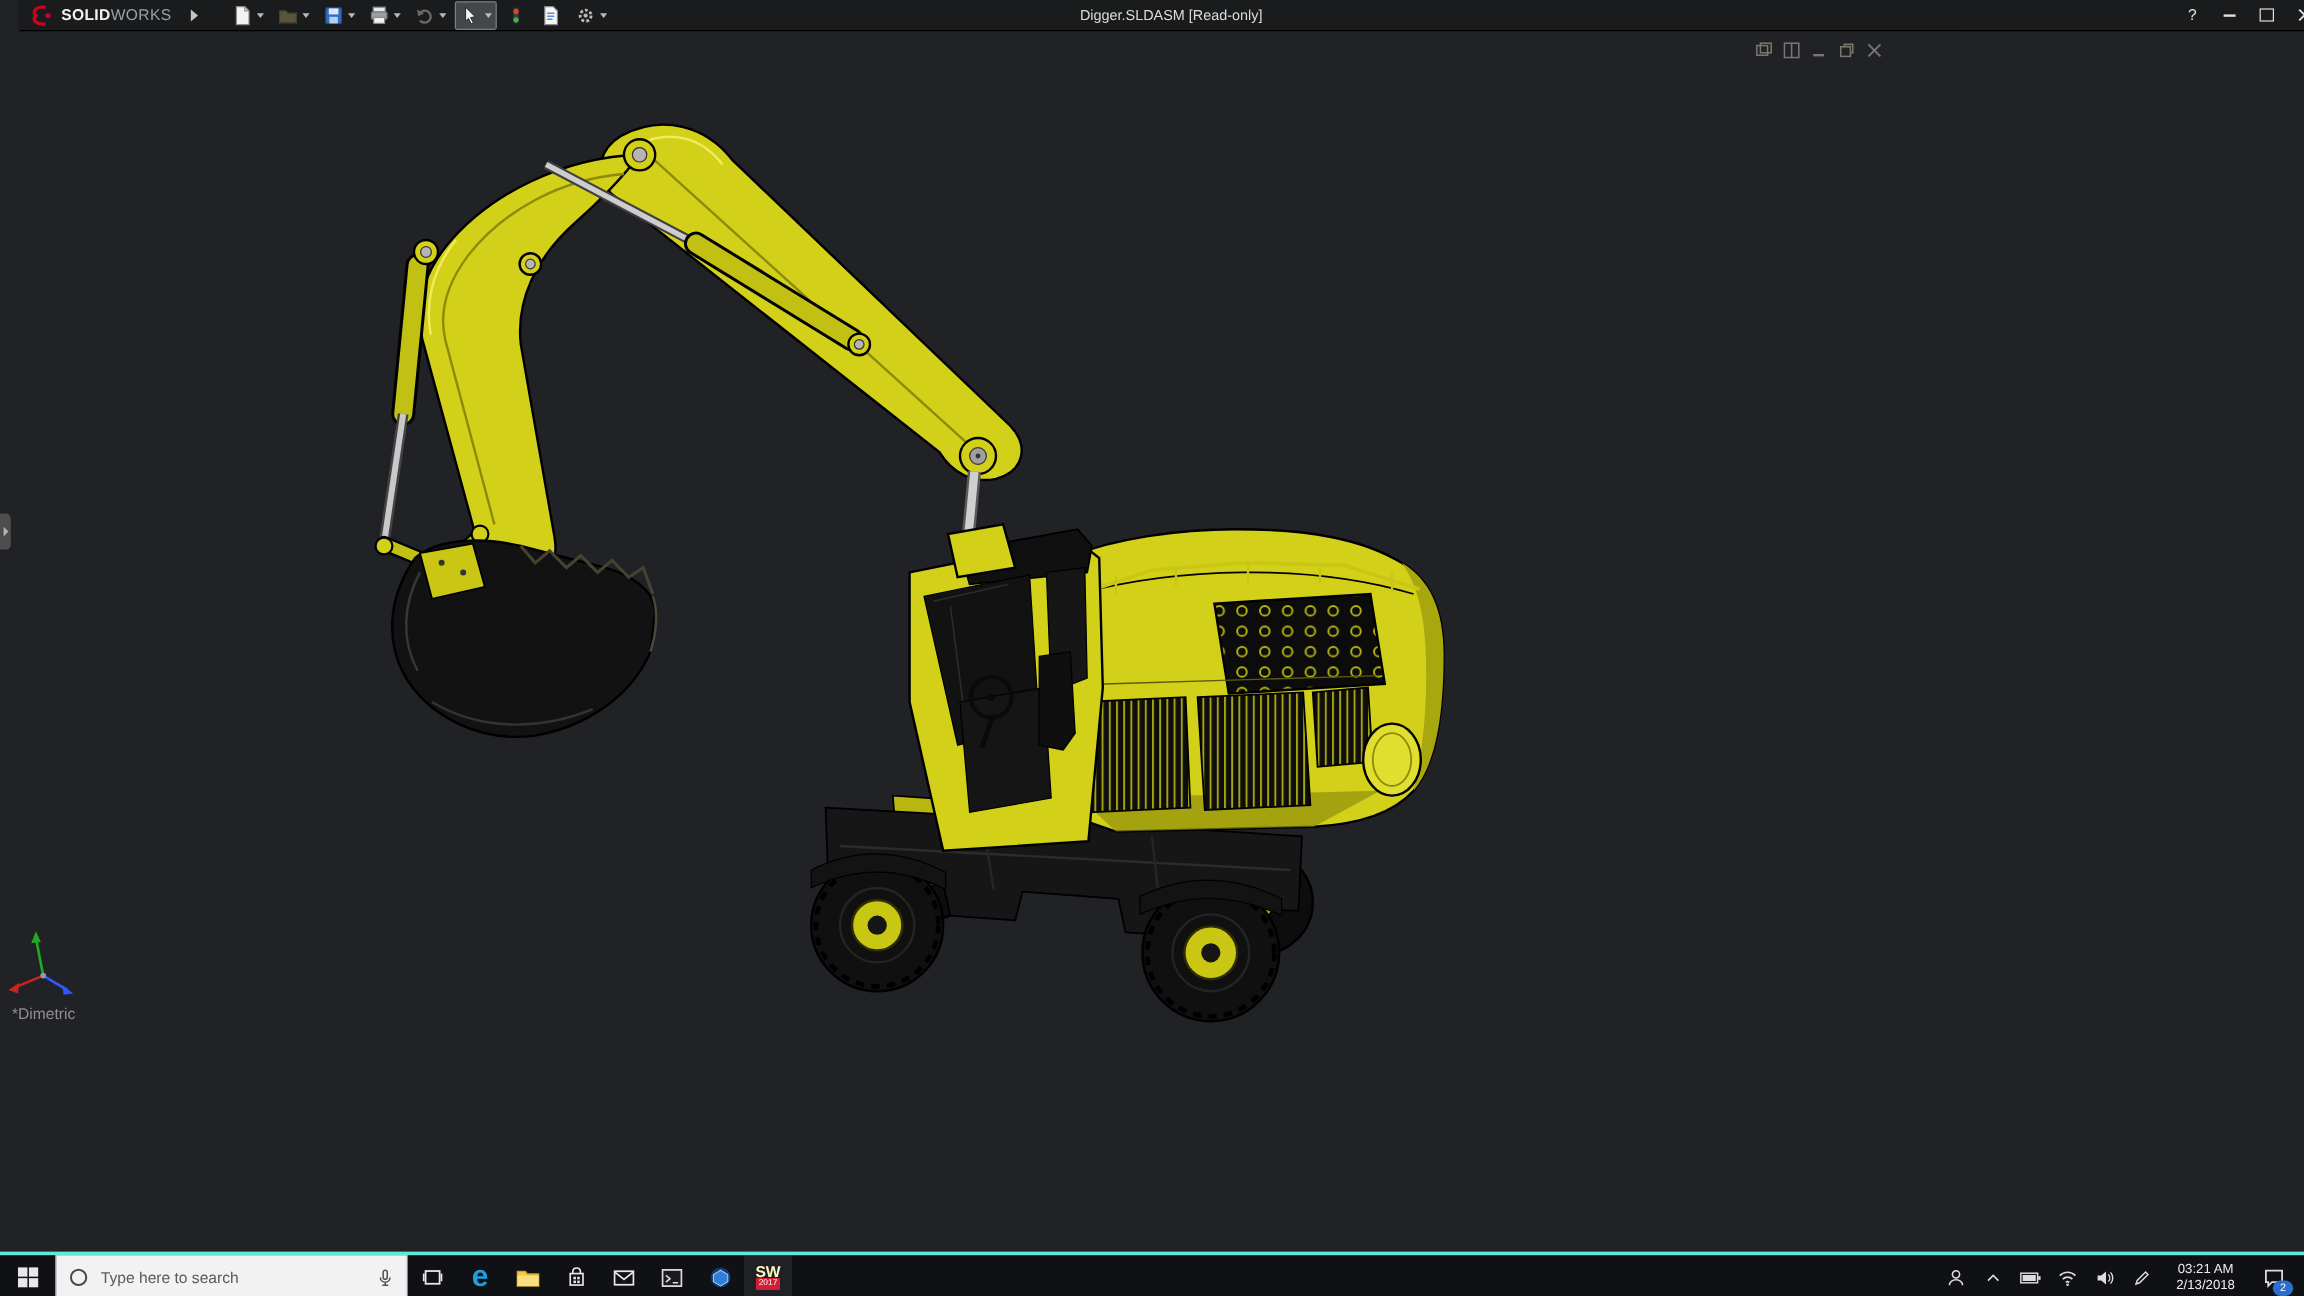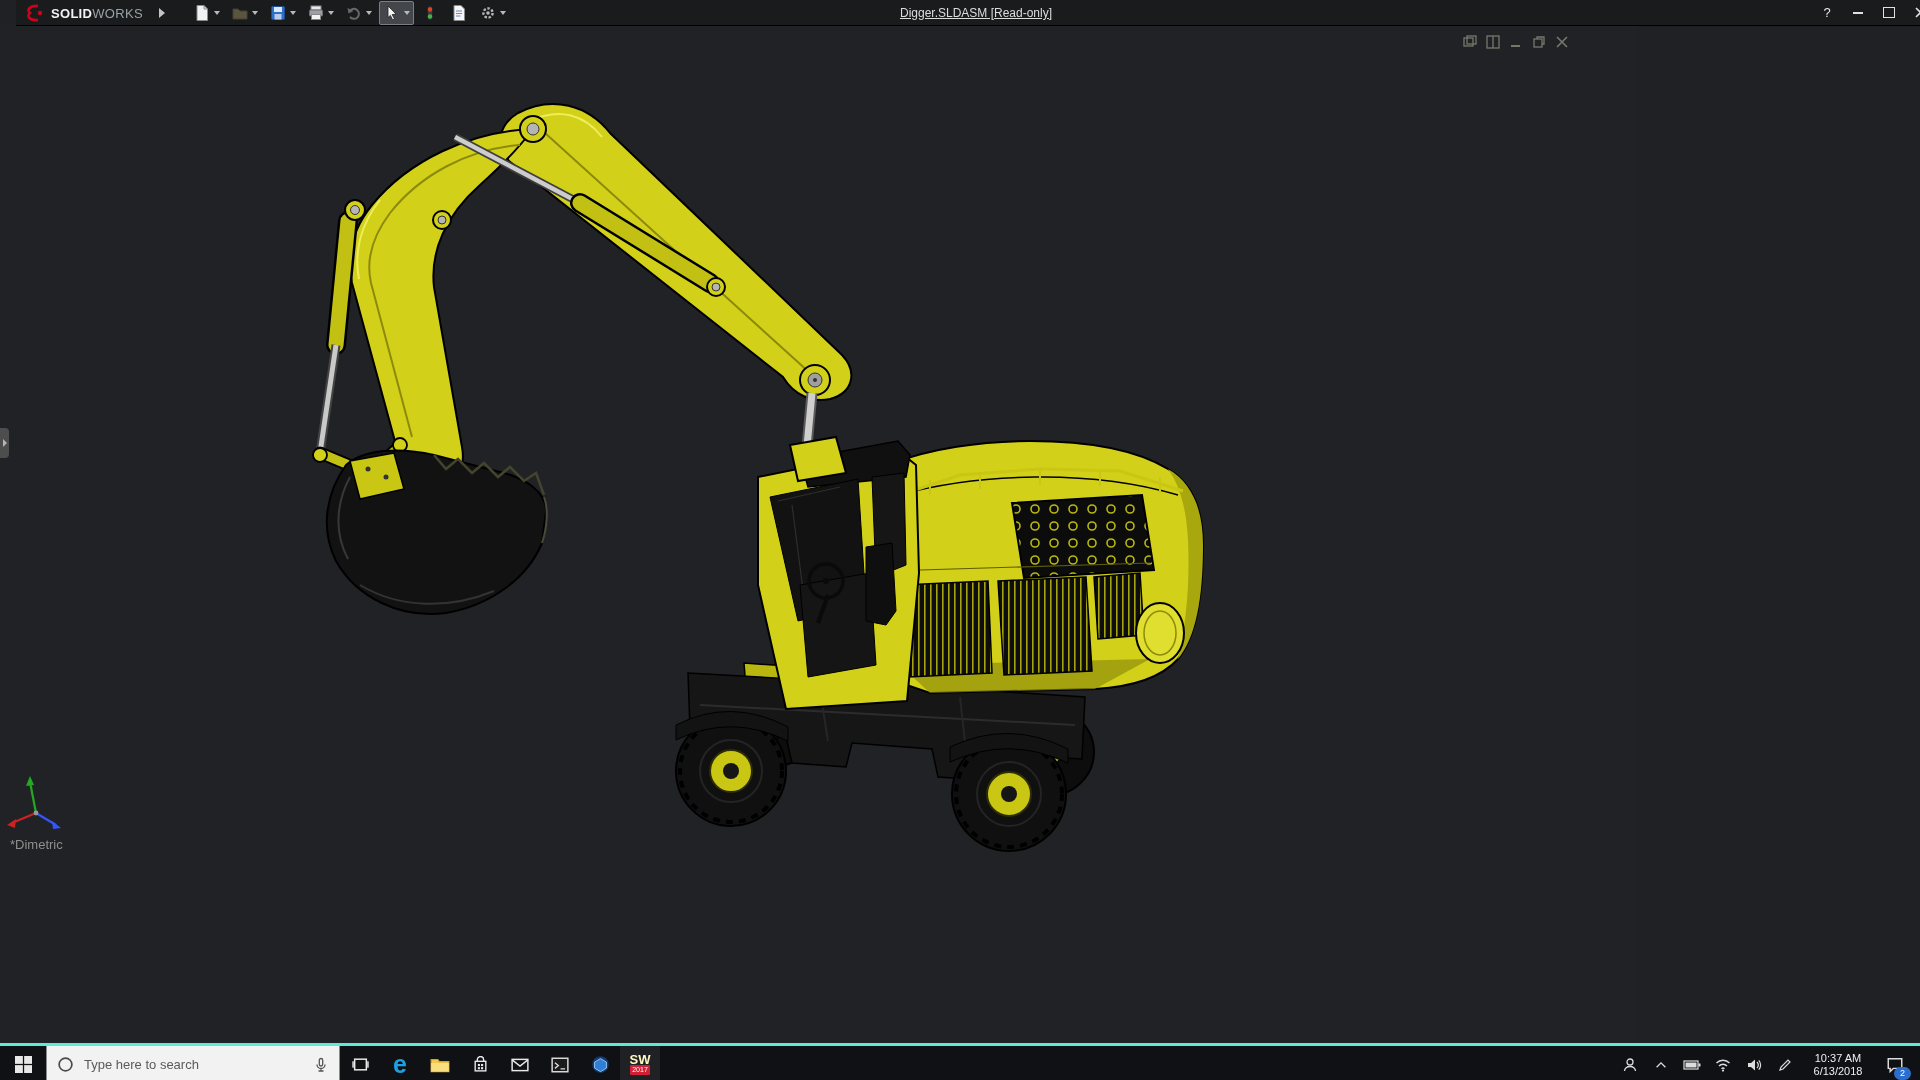--- a/index.html
+++ b/index.html
@@ -11,21 +11,21 @@
             border-bottom:1px solid #000;display:flex;align-items:center;z-index:40;}
   .brand{display:flex;align-items:center;gap:5px;padding-left:8px;}
   .brand .b1{color:#f2f2f2;font-weight:bold;font-size:13px;letter-spacing:.3px;}
   .brand .b2{color:#97a2a8;font-size:13px;letter-spacing:.3px;}
   .flyout{margin-left:16px;width:0;height:0;border-left:6px solid #c4c4c4;
           border-top:5px solid transparent;border-bottom:5px solid transparent;}
   .toolbar{display:flex;align-items:center;margin-left:24px;gap:3px;}
   .tb-btn{display:flex;align-items:center;height:22px;padding:0 3px;border:1px solid transparent;border-radius:2px;cursor:default;}
   .tb-btn.active{background:#43474c;border-color:#7b7f83;}
   .dd{width:0;height:0;border-top:4px solid #b9b9b9;border-left:3.5px solid transparent;border-right:3.5px solid transparent;margin-left:3px;}
-  .window-title{position:absolute;left:50%;transform:translateX(-50%);top:6px;color:#dcdcdc;font-size:12px;white-space:nowrap;text-decoration:underline;}
+  .window-title{position:absolute;left:50%;transform:translateX(-50%);top:6px;color:#dcdcdc;font-size:12px;white-space:nowrap;}
   .win-controls{position:absolute;right:8px;top:0;height:25px;display:flex;align-items:center;gap:15px;}
   .wc{color:#e4e4e4;font-size:13px;display:flex;align-items:center;justify-content:center;width:16px;height:16px;}
   .wc-min i{display:block;width:10px;height:2px;background:#e0e0e0;}
   .wc-max i{display:block;width:10px;height:9px;border:1.5px solid #e0e0e0;}
   .wc-close svg{display:block;}
 
   
   .viewport{position:absolute;top:25px;left:0;width:1636px;height:1018px;background:#212225;}
   .model-svg{position:absolute;top:0;left:0;}
   .doc-controls{position:absolute;left:1462px;top:9px;display:flex;gap:8px;opacity:.8;}
@@ -442,22 +442,22 @@
             <path d="M2 5 h3 l4 -3.5 v11 L5 9 H2 z" fill="#dcdcdc"></path>
             <path d="M11 4 a4.5 4.5 0 0 1 0 6 M12.8 2.3 a7 7 0 0 1 0 9.4" fill="none" stroke="#dcdcdc" stroke-width="1.2"></path>
           </svg>
       </div>
       <div class="tri">
         <svg width="14" height="14" viewBox="0 0 14 14">
             <path d="M2 12 L3 9 L10 2 L12 4 L5 11 Z" fill="none" stroke="#dcdcdc" stroke-width="1.2"></path>
           </svg>
       </div>
       <div class="clock">
-        <div>10:37 AM</div>
-        <div>6/13/2018</div>
+        <div>03:21 AM</div>
+        <div>2/13/2018</div>
       </div>
       <div class="action-center">
         <svg width="18" height="18" viewBox="0 0 16 16">
           <path d="M2 2.5 h12 v8.5 h-7.5 l-2.8 2.8 v-2.8 h-1.7 z" fill="none" stroke="#dcdcdc" stroke-width="1.3"></path>
         </svg>
         <div class="ac-badge">2</div>
       </div>
     </div>
   </div>
 

